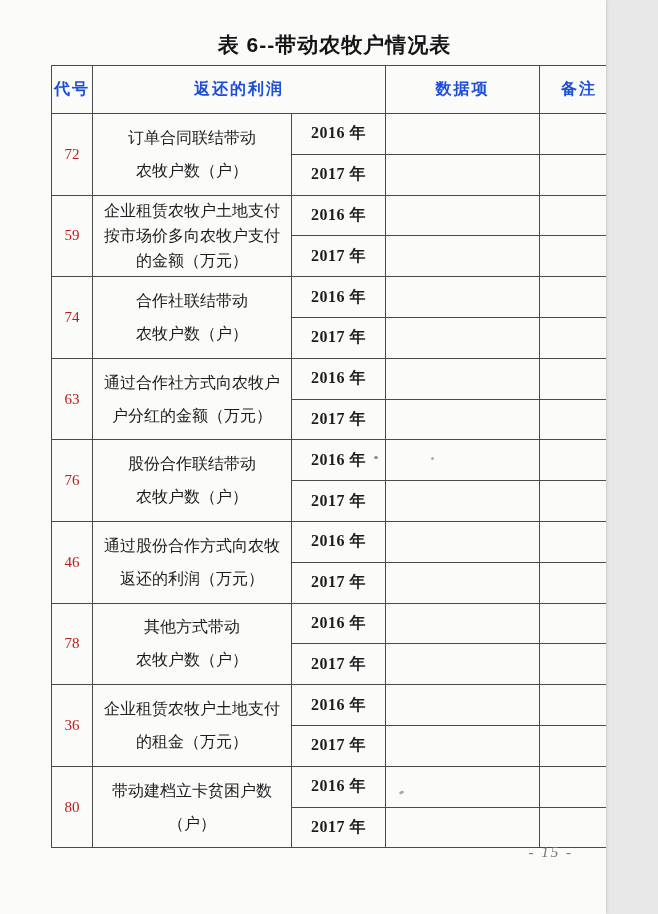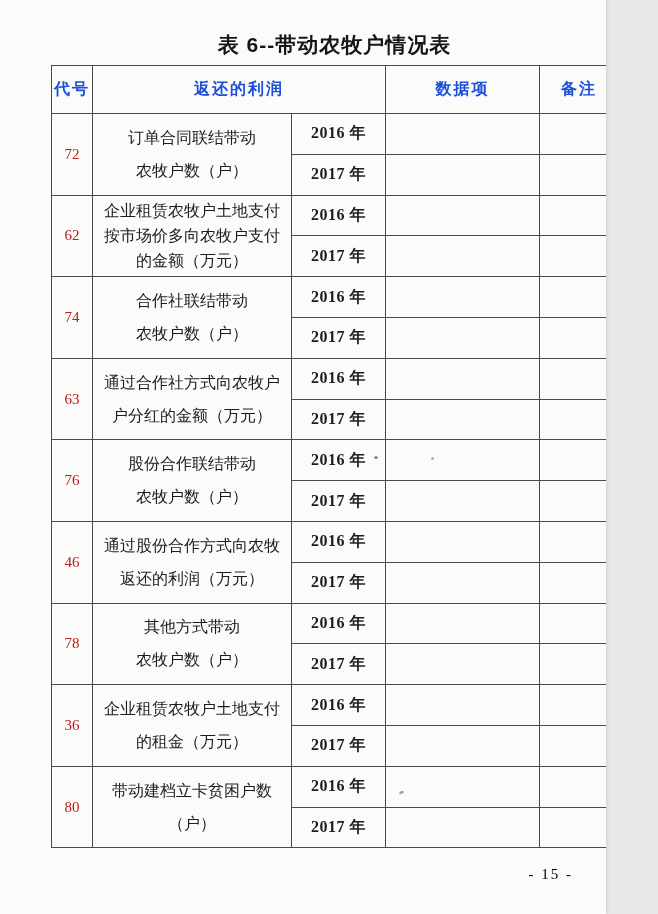--- a/index.html
+++ b/index.html
@@ -34,22 +34,22 @@
     font-size:16px;font-weight:bold;letter-spacing:2px;color:#1d4ed8;
   }
   .form tbody tr{height:40.8px;}
   .code-cell{font-size:15px;color:#b91c1c;}
   .name-cell{font-size:16px;}
   .name-lines{display:flex;flex-direction:column;justify-content:center;gap:13px;line-height:20px;}
   .name-lines.lines-3{gap:5px;}
   .year-cell{font-size:16px;letter-spacing:0.5px;font-weight:bold;}
   .data-cell,.remark-cell{font-size:15px;}
   .page-number{
-    position:absolute;top:866px;right:33px;
-    font-size:15px;letter-spacing:2px;color:#000000;
+    position:absolute;top:844px;right:33px;
+    font-size:15px;letter-spacing:2px;color:#737373;font-style:italic;
   }
   .speck{position:absolute;background:#8d8d8d;border-radius:50%;}
   .speck1{left:374px;top:456px;width:4px;height:3px;}
   .speck2{left:431px;top:457px;width:3px;height:3px;opacity:.7;}
   .speck3{left:626px;top:452px;width:3px;height:3px;opacity:.6;}
   .speck4{left:399px;top:791px;width:5px;height:3px;transform:rotate(-25deg);opacity:.8;}
 </style>
 </head>
 <body>
 
@@ -85,21 +85,21 @@
     <td class="year-cell">2016 年</td>
     <td class="data-cell"></td>
     <td class="remark-cell"></td>
   </tr>
   <tr>
     <td class="year-cell">2017 年</td>
     <td class="data-cell"></td>
     <td class="remark-cell"></td>
   </tr>
   <tr>
-    <td rowspan="2" class="code-cell">62</td>
+    <td rowspan="2" class="code-cell">59</td>
     <td rowspan="2" class="name-cell">
       <div class="name-lines lines-3">
               <div class="name-line">企业租赁农牧户土地支付</div>
               <div class="name-line">按市场价多向农牧户支付</div>
               <div class="name-line">的金额（万元）</div>
             </div>
     </td>
     <td class="year-cell">2016 年</td>
     <td class="data-cell"></td>
     <td class="remark-cell"></td>

